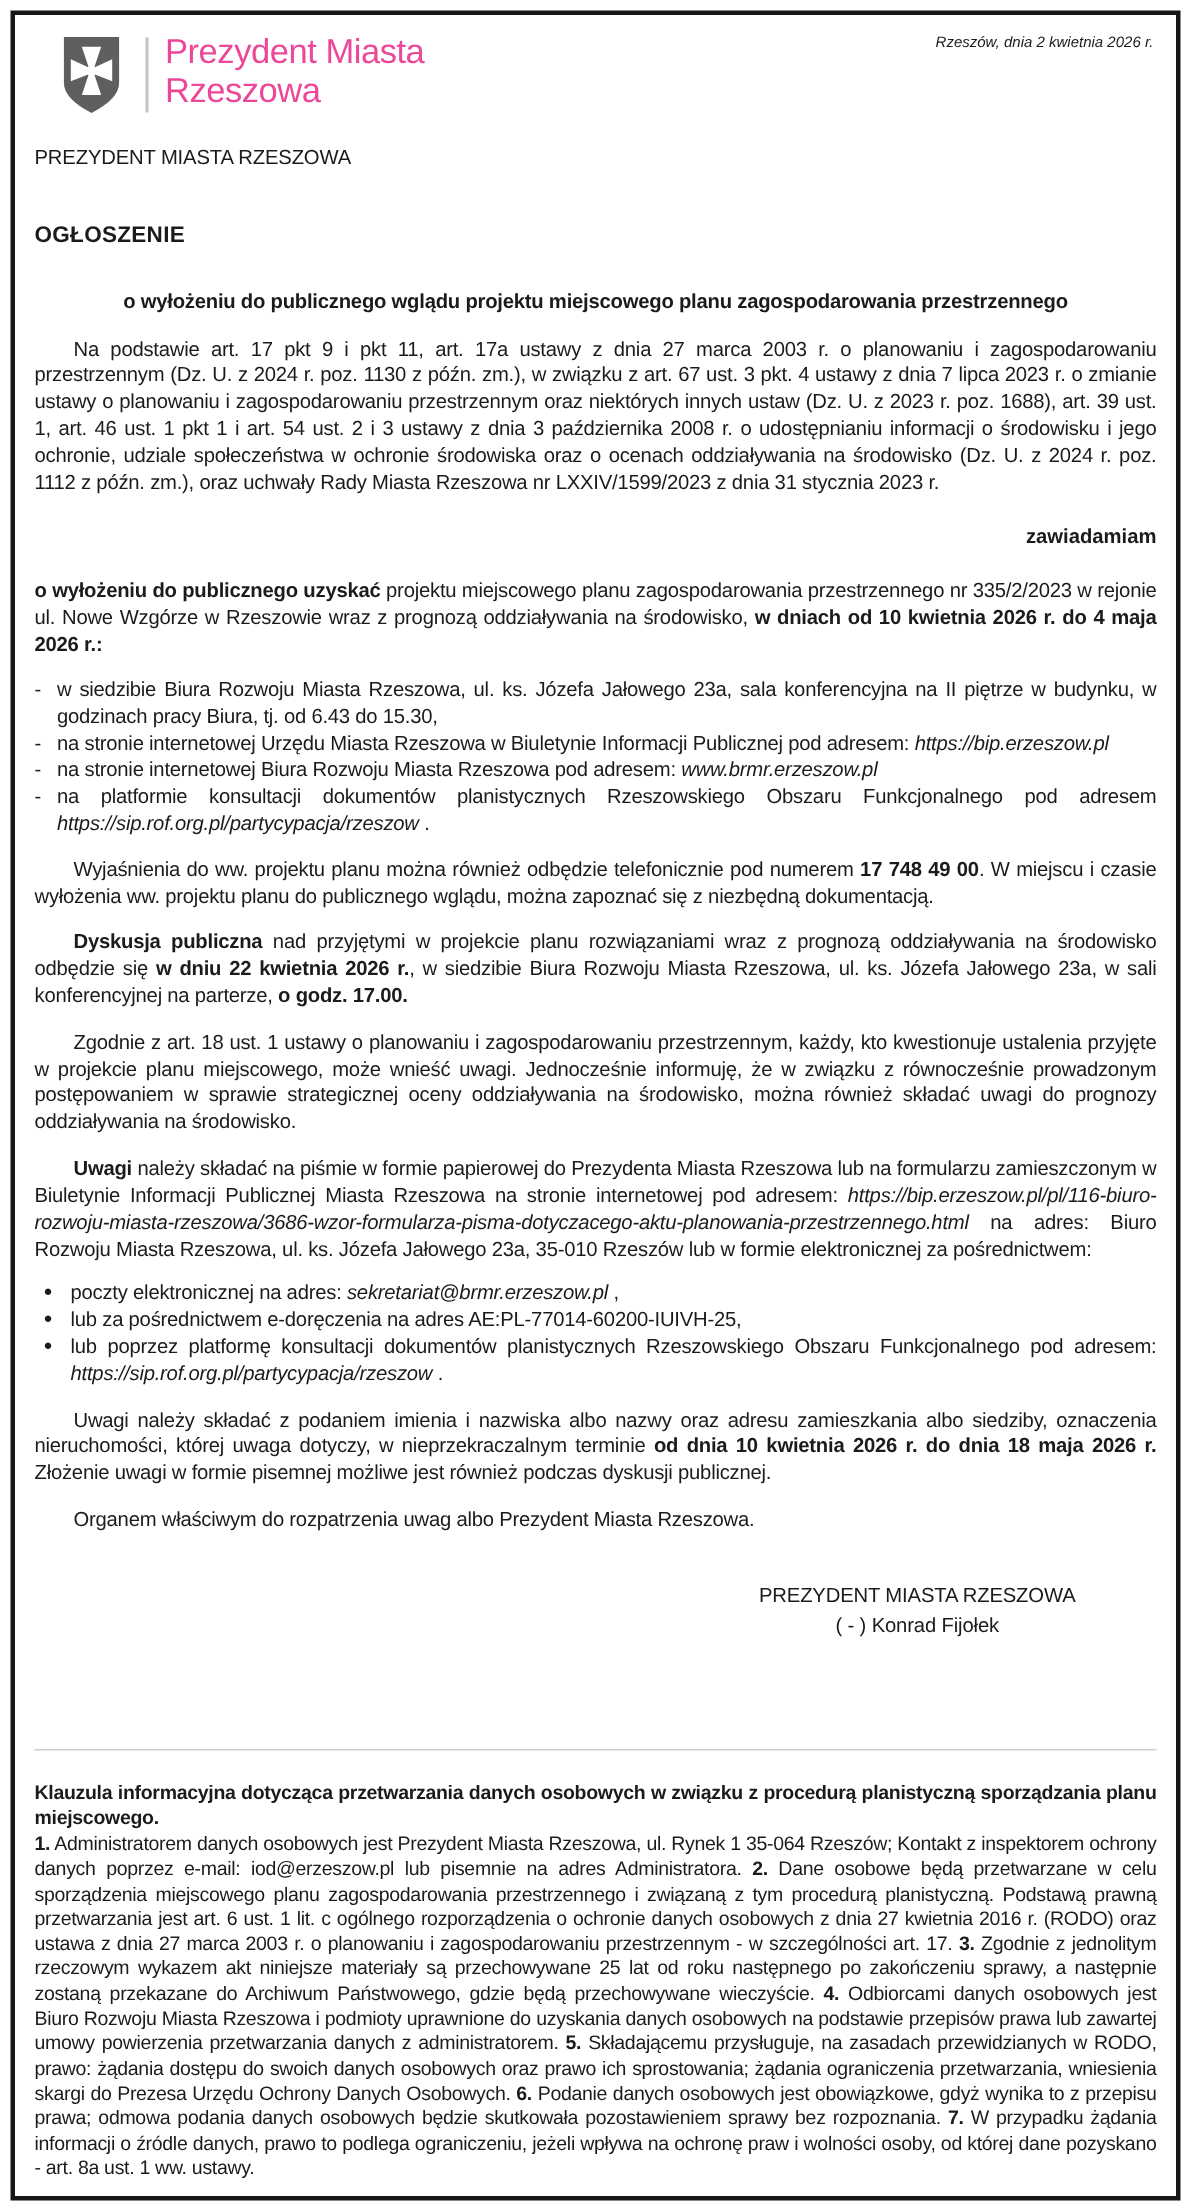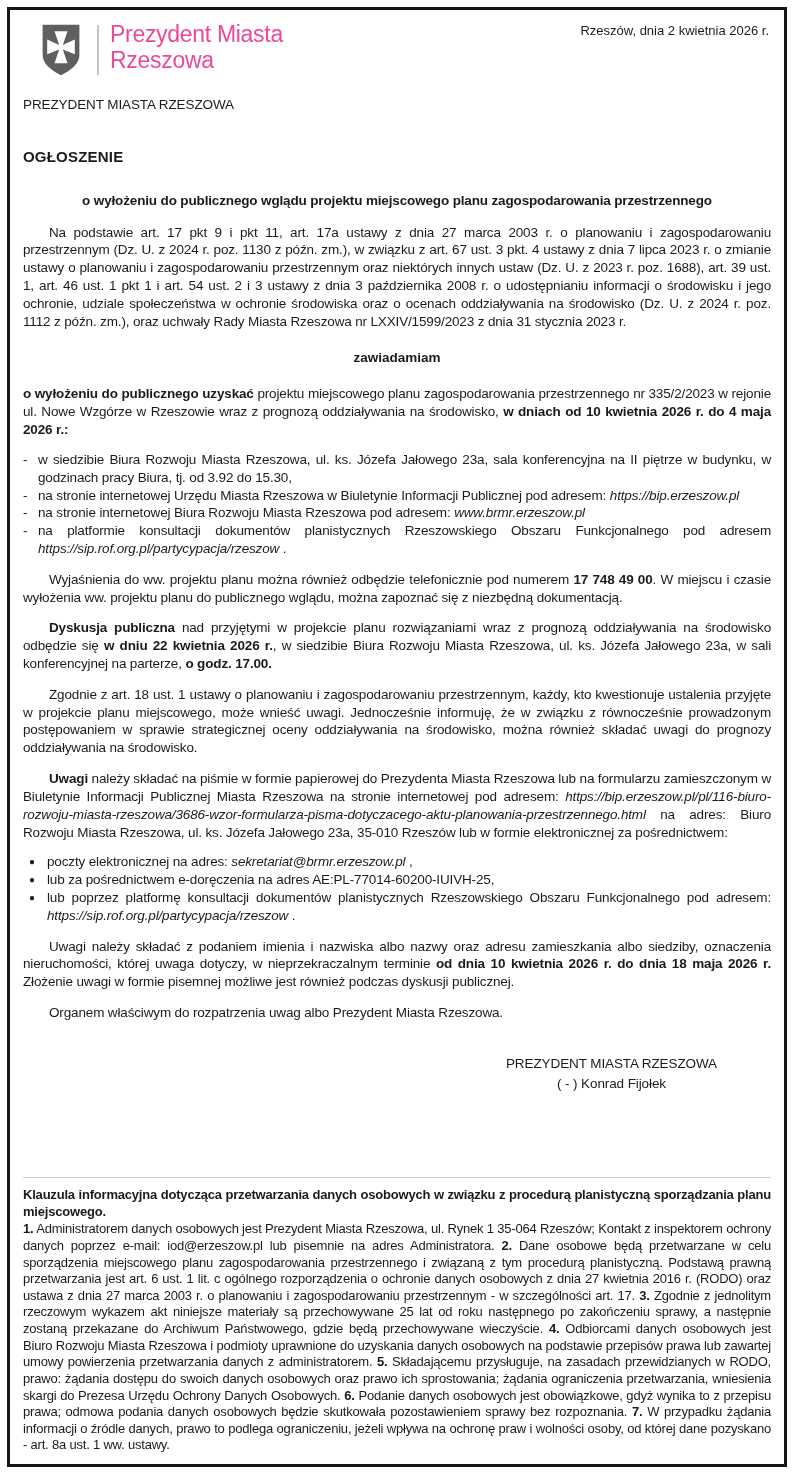--- a/index.html
+++ b/index.html
@@ -11,36 +11,36 @@
     position:absolute; left:7px; top:7px; right:7px; bottom:7px;
     border:3px solid #161616; box-sizing:border-box;
     padding:8px 13px 10px 13px;
     display:flex; flex-direction:column; overflow:hidden;
   }
   
   .header { display:flex; align-items:flex-start; }
   .logo { width:46px; height:58px; margin:3px 0 0 15px; flex:none; }
   .brand-divider { width:2px; height:50px; background:#c3c3c3; margin:7px 11px 0 13px; flex:none; }
   .brand-text { font-size:23px; color:#ec4899; line-height:1.14; letter-spacing:-0.3px; margin-top:3px; }
-  .date { margin-left:auto; font-size:13px; padding:5px 2px 0 0; white-space:nowrap; }
+  .date { margin-left:auto; font-size:10px; padding:5px 2px 0 0; white-space:nowrap;font-style:italic; }
   .issuer { font-size:13.5px; margin-top:18px; letter-spacing:-0.1px; }
   
   .title { text-align:left; font-weight:bold; font-size:15px; margin-top:36px; letter-spacing:0.2px; }
   .subtitle { text-align:center; font-weight:bold; font-size:13.5px; margin-top:26px; line-height:1.45; letter-spacing:-0.15px; }
   .para { font-size:13.5px; line-height:1.32; text-align:justify; letter-spacing:-0.15px; margin:13px 0 0 0; }
   .indent { text-indent:26px; }
-  .notify { text-align:center; font-weight:bold; font-size:13.5px; margin:20px 0 7px 0; }
+  .notify { text-align:right; font-weight:bold; font-size:13.5px; margin:20px 0 7px 0; }
   .list { margin-top:12px; }
   .li { display:flex; font-size:13.5px; line-height:1.32; letter-spacing:-0.15px; }
   .li .marker { width:15px; flex:none; }
   .li .li-text { flex:1; text-align:justify; }
   .bullet-list .li .marker { width:24px; padding-left:6px; box-sizing:border-box; font-size:10px; line-height:1.75; }
   .signature { margin:32px 54px 0 auto; text-align:center; font-size:13.5px; line-height:1.5; letter-spacing:-0.1px; }
   
-  .rodo { margin-top:auto; border-top:1px solid #cfcfcf; padding-top:9px;
+  .rodo { margin-top:auto; border-top:1px solid #cfcfcf; padding-top:20px;
           font-size:13px; line-height:1.28; text-align:justify; letter-spacing:-0.2px; }
   .rodo-heading { font-weight:bold; }
   .rodo-body { margin-top:1px; }
 </style>
 </head>
 <body>
 
 <div class="page">
   <div class="frame">
 
@@ -73,21 +73,21 @@
 
     <div class="para indent">Na podstawie art. 17 pkt 9 i pkt 11, art. 17a ustawy z dnia 27 marca 2003 r. o planowaniu i zagospodarowaniu przestrzennym (Dz. U. z 2024 r. poz. 1130 z późn. zm.), w związku z art. 67 ust. 3 pkt. 4 ustawy z dnia 7 lipca 2023 r. o zmianie ustawy o planowaniu i zagospodarowaniu przestrzennym oraz niektórych innych ustaw (Dz. U. z 2023 r. poz. 1688), art. 39 ust. 1, art. 46 ust. 1 pkt 1 i art. 54 ust. 2 i 3 ustawy z dnia 3 października 2008 r. o udostępnianiu informacji o środowisku i jego ochronie, udziale społeczeństwa w ochronie środowiska oraz o ocenach oddziaływania na środowisko (Dz. U. z 2024 r. poz. 1112 z późn. zm.), oraz uchwały Rady Miasta Rzeszowa nr LXXIV/1599/2023 z dnia 31 stycznia 2023 r.</div>
 
     <div class="notify">zawiadamiam</div>
 
     <div class="para"><span style="font-weight: bold;">o wyłożeniu do publicznego uzyskać</span><span> projektu miejscowego planu zagospodarowania przestrzennego nr 335/2/2023 w rejonie ul. Nowe Wzgórze w Rzeszowie wraz z prognozą oddziaływania na środowisko, </span><span style="font-weight: bold;">w dniach od 10 kwietnia 2026 r. do 4 maja 2026 r.:</span></div>
 
     <div class="list dash-list">
         <div class="li">
         <span class="marker"><span>-</span></span>
-        <span class="li-text"><span>w siedzibie Biura Rozwoju Miasta Rzeszowa, ul. ks. Józefa Jałowego 23a, sala konferencyjna na II piętrze w budynku, w godzinach pracy Biura, tj. od 3.92 do 15.30,</span></span>
+        <span class="li-text"><span>w siedzibie Biura Rozwoju Miasta Rzeszowa, ul. ks. Józefa Jałowego 23a, sala konferencyjna na II piętrze w budynku, w godzinach pracy Biura, tj. od 6.43 do 15.30,</span></span>
       </div>
         <div class="li">
         <span class="marker"><span>-</span></span>
         <span class="li-text"><span>na stronie internetowej Urzędu Miasta Rzeszowa w Biuletynie Informacji Publicznej pod adresem: </span><span style="font-style: italic;">https://bip.erzeszow.pl</span></span>
       </div>
         <div class="li">
         <span class="marker"><span>-</span></span>
         <span class="li-text"><span>na stronie internetowej Biura Rozwoju Miasta Rzeszowa pod adresem: </span><span style="font-style: italic;">www.brmr.erzeszow.pl</span></span>
       </div>
         <div class="li">

